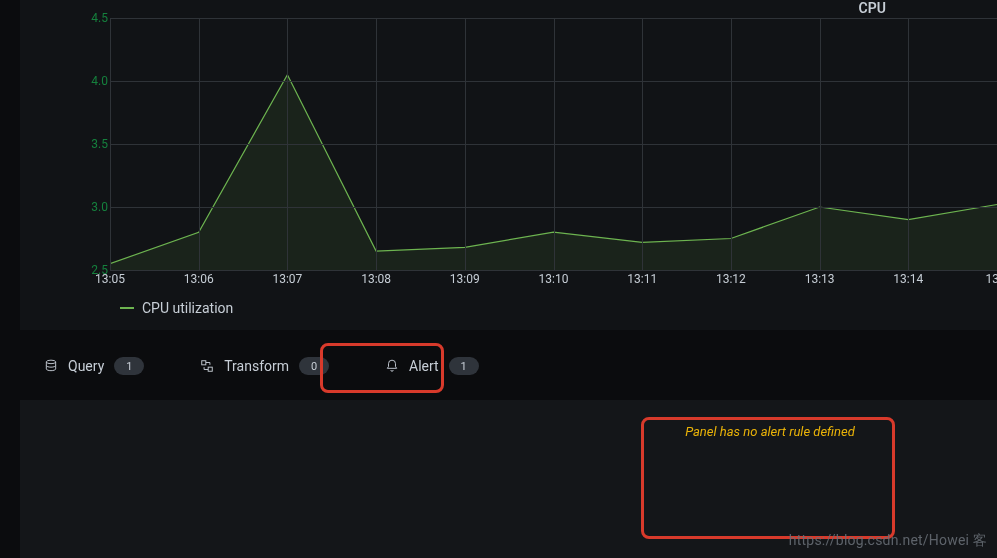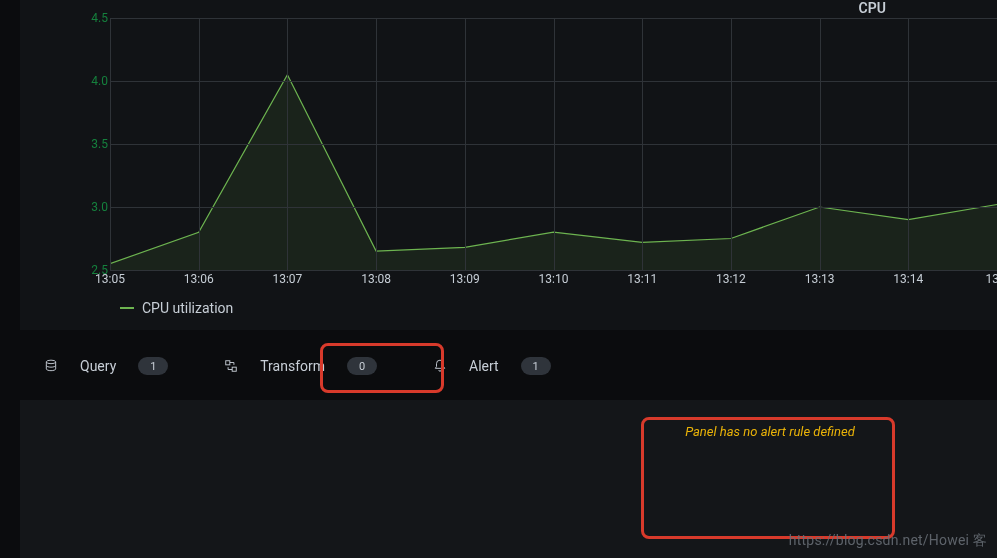--- a/index.html
+++ b/index.html
@@ -110,21 +110,21 @@
     height: 42px;
     display: flex;
     align-items: center;
     gap: 40px;
     padding-left: 16px;
     font-size: 14px;
   }
   .tab {
     display: flex;
     align-items: center;
-    gap: 22px;
+    gap: 10px;
     color: #c7ced6;
     cursor: pointer;
     padding: 6px 8px;
   }
   .tab .icn { display: inline-flex; }
   .tab .badge {
     background: #2f343b;
     color: #c7ced6;
     border-radius: 10px;
     min-width: 18px;

